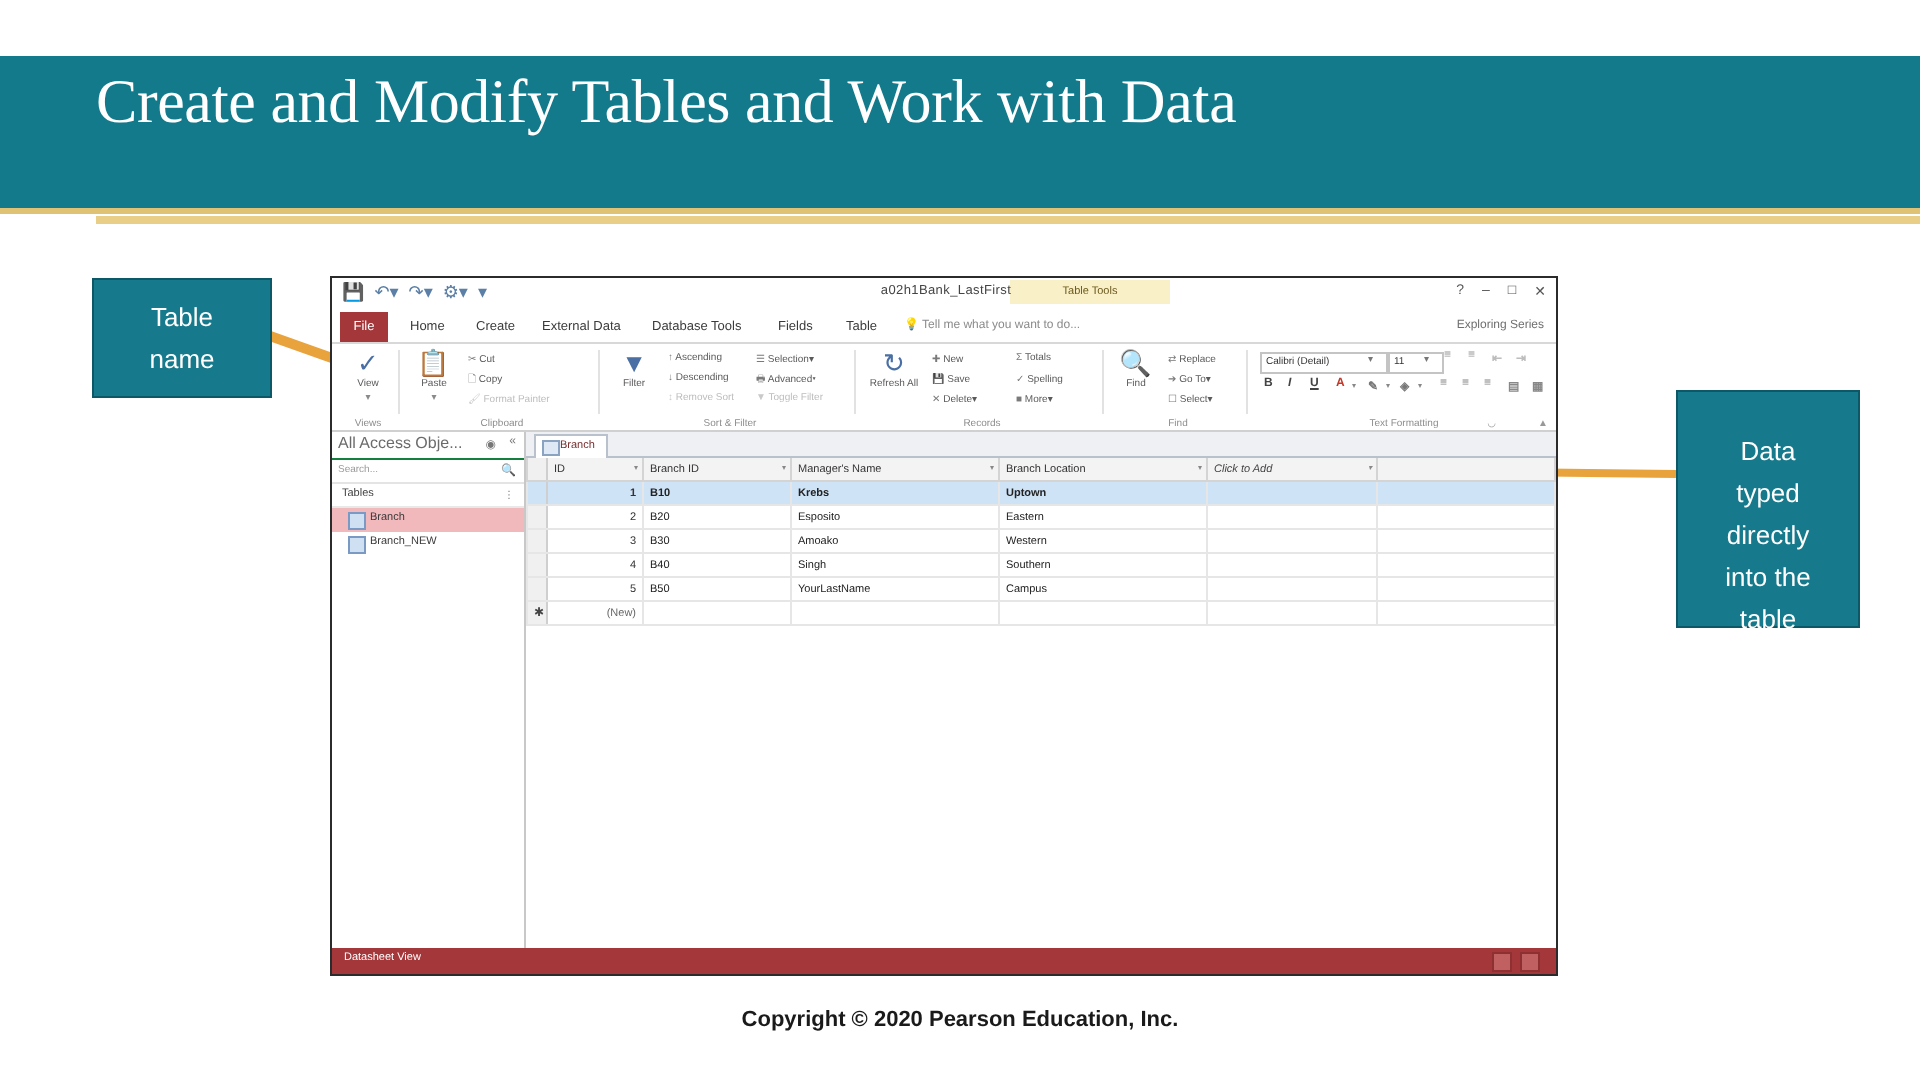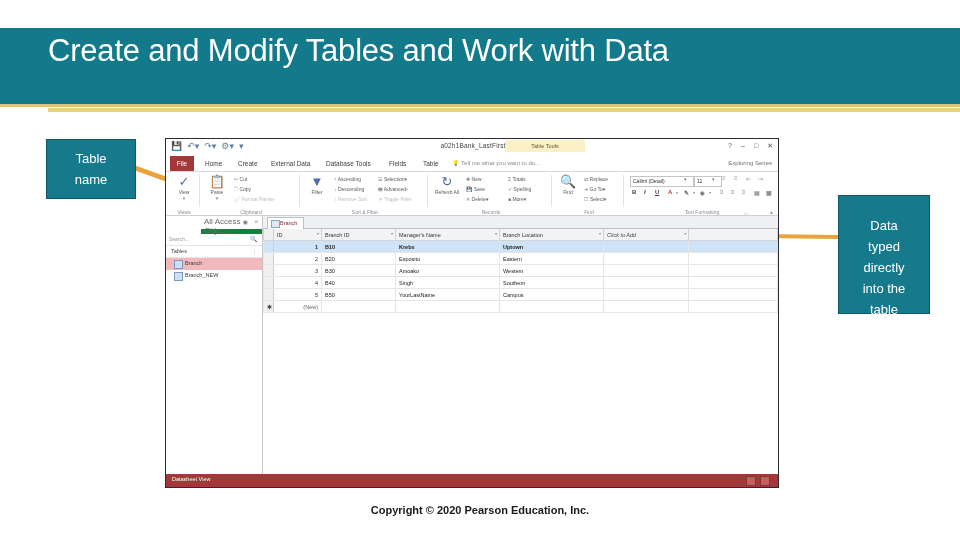--- a/index.html
+++ b/index.html
@@ -14,21 +14,21 @@
   
   .banner{
     position:absolute;left:0;top:28px;width:960px;height:76px;
     background:#137A8C;
   }
   .banner-rule1{position:absolute;left:0;top:104px;width:960px;height:3px;background:#E0C274;}
   .banner-rule2{position:absolute;left:48px;top:108px;width:912px;height:4px;background:#E8CE86;}
   .title{
     position:absolute;left:48px;top:33px;width:880px;
     color:#ffffff;font-size:31px;line-height:36px;
-    font-family:Liberation Sans, sans-serif;
+    font-family:Liberation Serif, serif;
     font-weight:400;letter-spacing:-0.2px;
     white-space:pre-wrap;
   }
 
   
   .callout{
     position:absolute;background:#177A8C;border:1px solid #0C5866;
     color:#ffffff;text-align:center;
     font-family:"Liberation Sans", sans-serif;
     display:flex;align-items:center;justify-content:center;
@@ -78,21 +78,21 @@
   .smitem .si{color:#7a7a7a;}
   .smitem.dis{color:#bdbdbd;}
   .smitem.dis .si{color:#c9c9c9;}
 
   .fontbox{position:absolute;border:1px solid #c4c4c4;background:#fff;font-size:5px;color:#333;}
   .tfbtn{position:absolute;font-size:6px;color:#444;font-weight:bold;}
 
   
   .acc-body{position:relative;height:273px;background:#ffffff;}
   .navpane{position:absolute;left:0;top:0;width:96px;height:273px;background:#ffffff;border-right:1px solid #c8c8c8;}
-  .np-hdr{position:relative;height:13px;border-bottom:5px solid #15803d;margin-left:35px;}
+  .np-hdr{position:relative;height:13px;border-bottom:1px solid #15803d;}
   .np-hdr .nt{position:absolute;left:3px;top:1px;font-size:8px;color:#6b6b6b;}
   .np-hdr .ni{position:absolute;top:2px;font-size:6px;color:#777;}
   .np-search{position:relative;height:11px;border-bottom:1px solid #e4e4e4;}
   .np-search .st{position:absolute;left:3px;top:2px;font-size:5px;color:#9a9a9a;}
   .np-search .mag{position:absolute;right:4px;top:1px;font-size:6px;color:#6b8bb5;}
   .np-grp{position:relative;height:11px;border-bottom:1px solid #e8e8e8;}
   .np-grp .gt{position:absolute;left:5px;top:2px;font-size:5.5px;color:#444;}
   .np-grp .gc{position:absolute;right:5px;top:2px;font-size:5px;color:#777;}
   .np-item{position:relative;height:12px;}
   .np-item.sel{background:#F2B9BC;}

